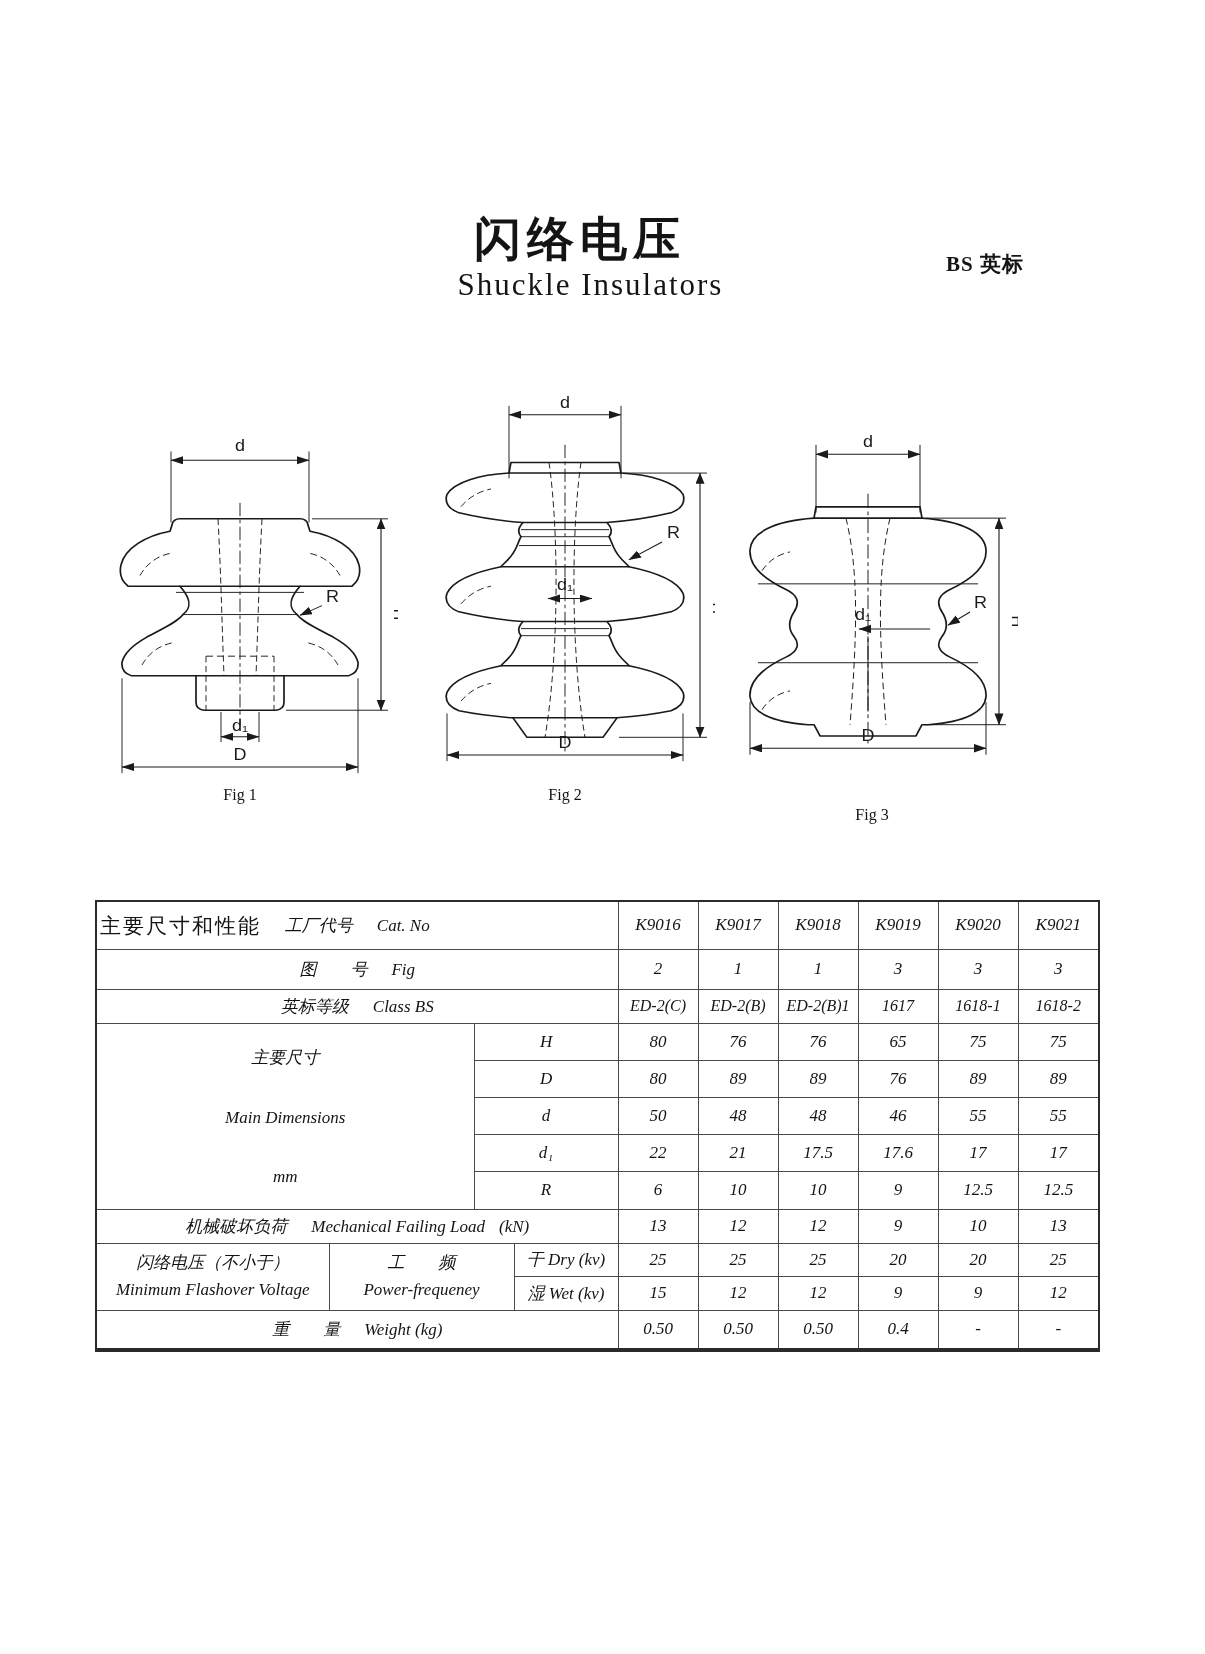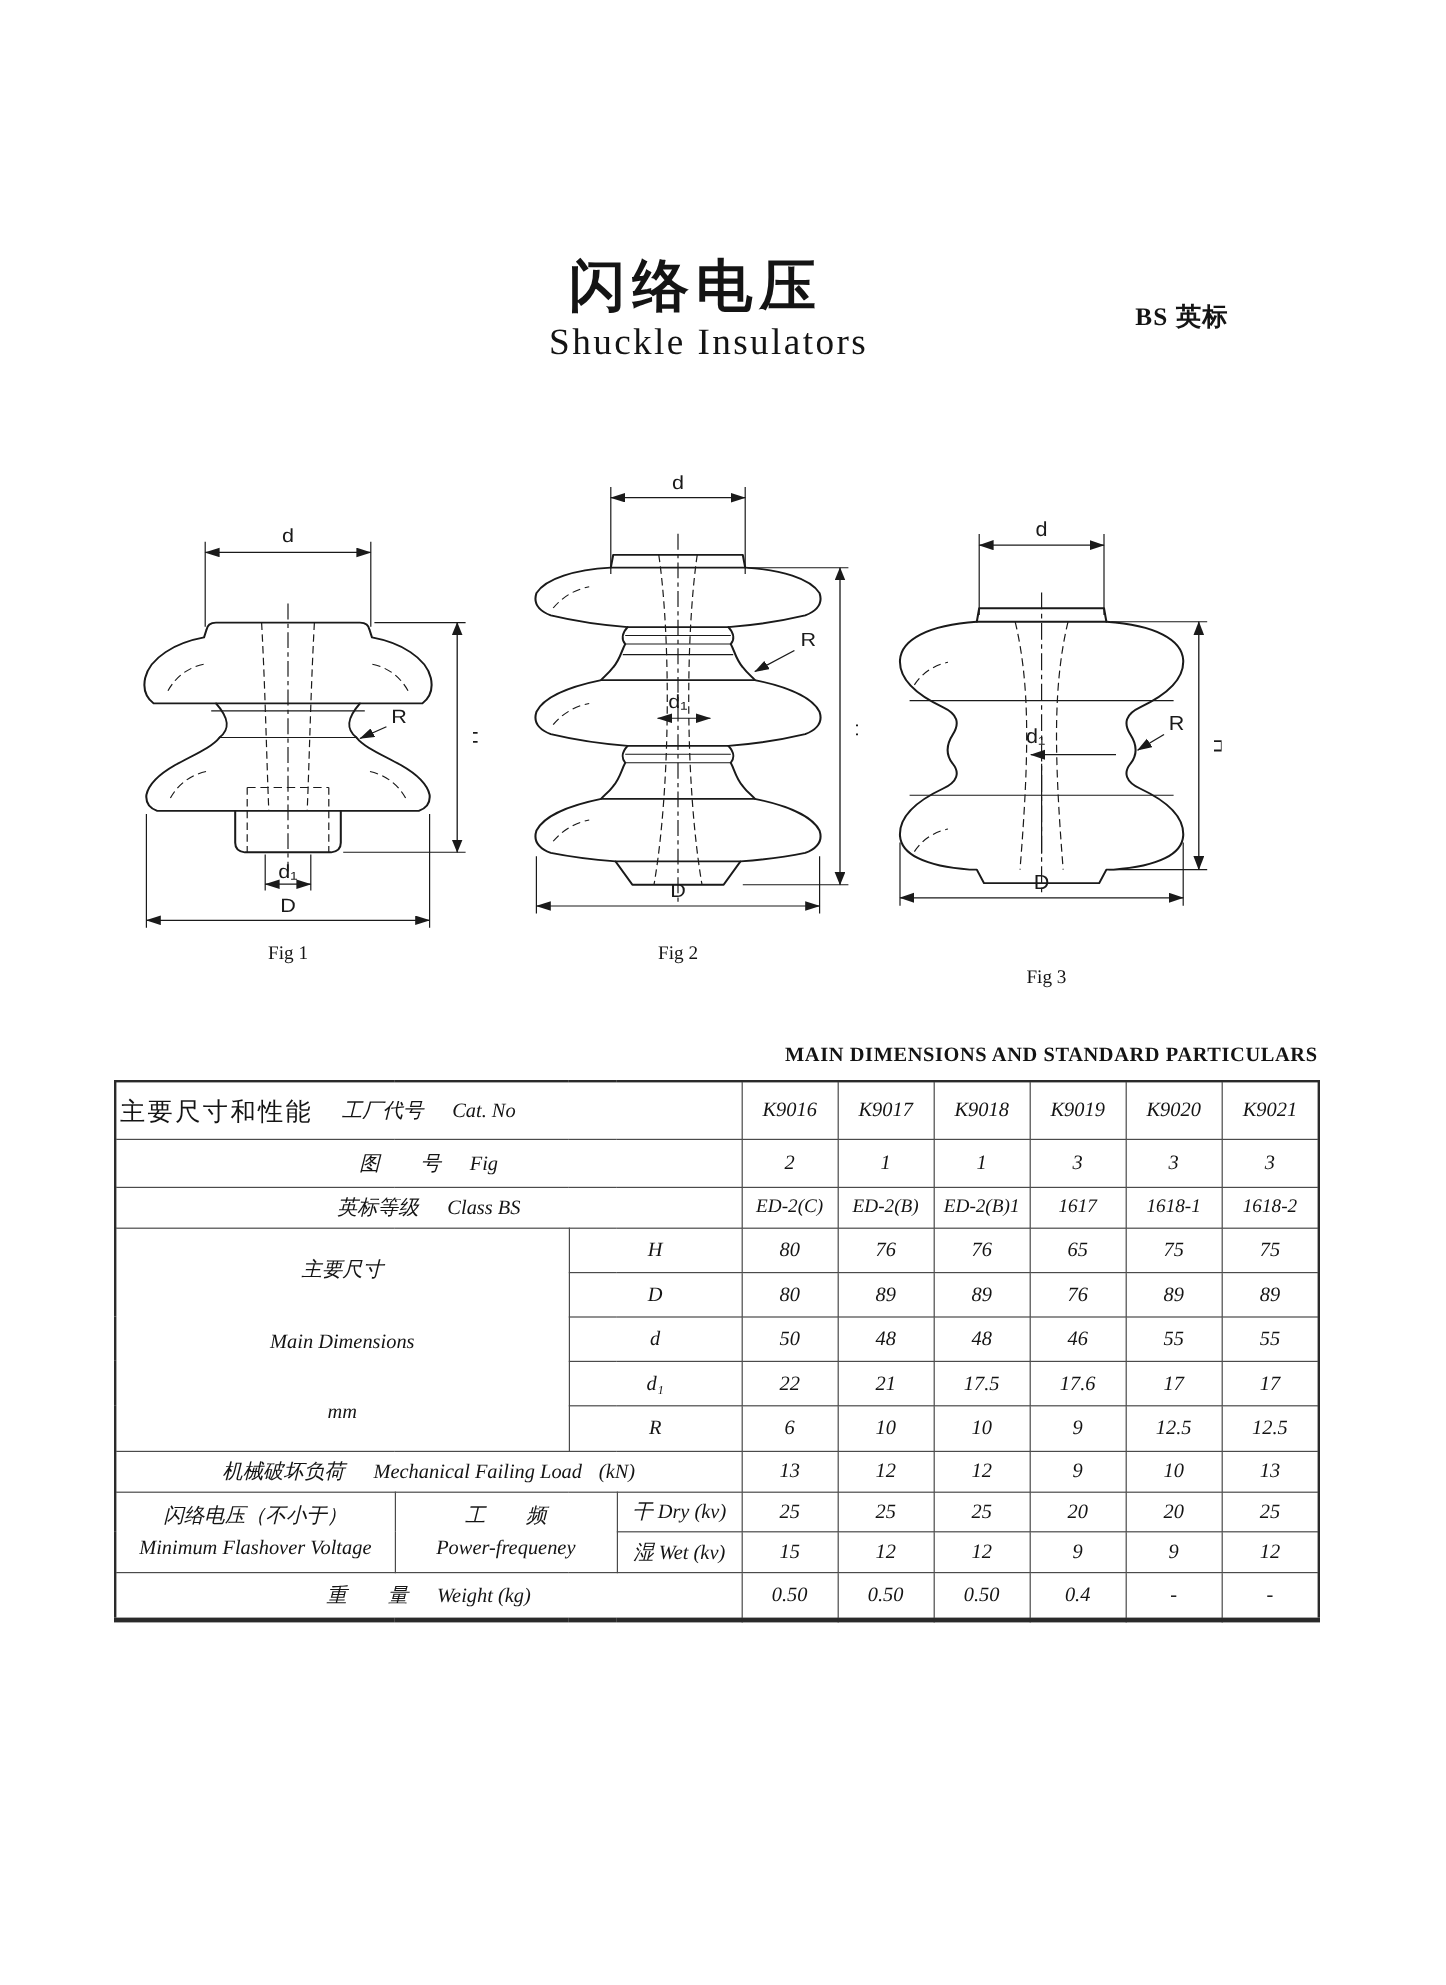--- a/index.html
+++ b/index.html
@@ -189,21 +189,20 @@
       <line class="dim" x1="32" y1="341" x2="268" y2="341" marker-start="url(#a3)" marker-end="url(#a3)"></line>
       <text x="150" y="333" text-anchor="middle">D</text>
     </g>
   </svg>
 
   <div class="figcap" style="left:190px;">Fig 1</div>
   <div class="figcap" style="left:515px;">Fig 2</div>
   <div class="figcap" style="left:822px;margin-top:20px;">Fig 3</div>
 
   <div class="sec-cn">主要尺寸和性能</div>
-  <div class="sec-en">MAIN DIMENSIONS AND STANDARD PARTICULARS</div>
 
   <table class="main">
     <colgroup>
       <col style="width:233px">
         <col style="width:145px">
         <col style="width:40px">
         <col style="width:104px">
       <col style="width:80px">
         <col style="width:80px">
         <col style="width:80px">

